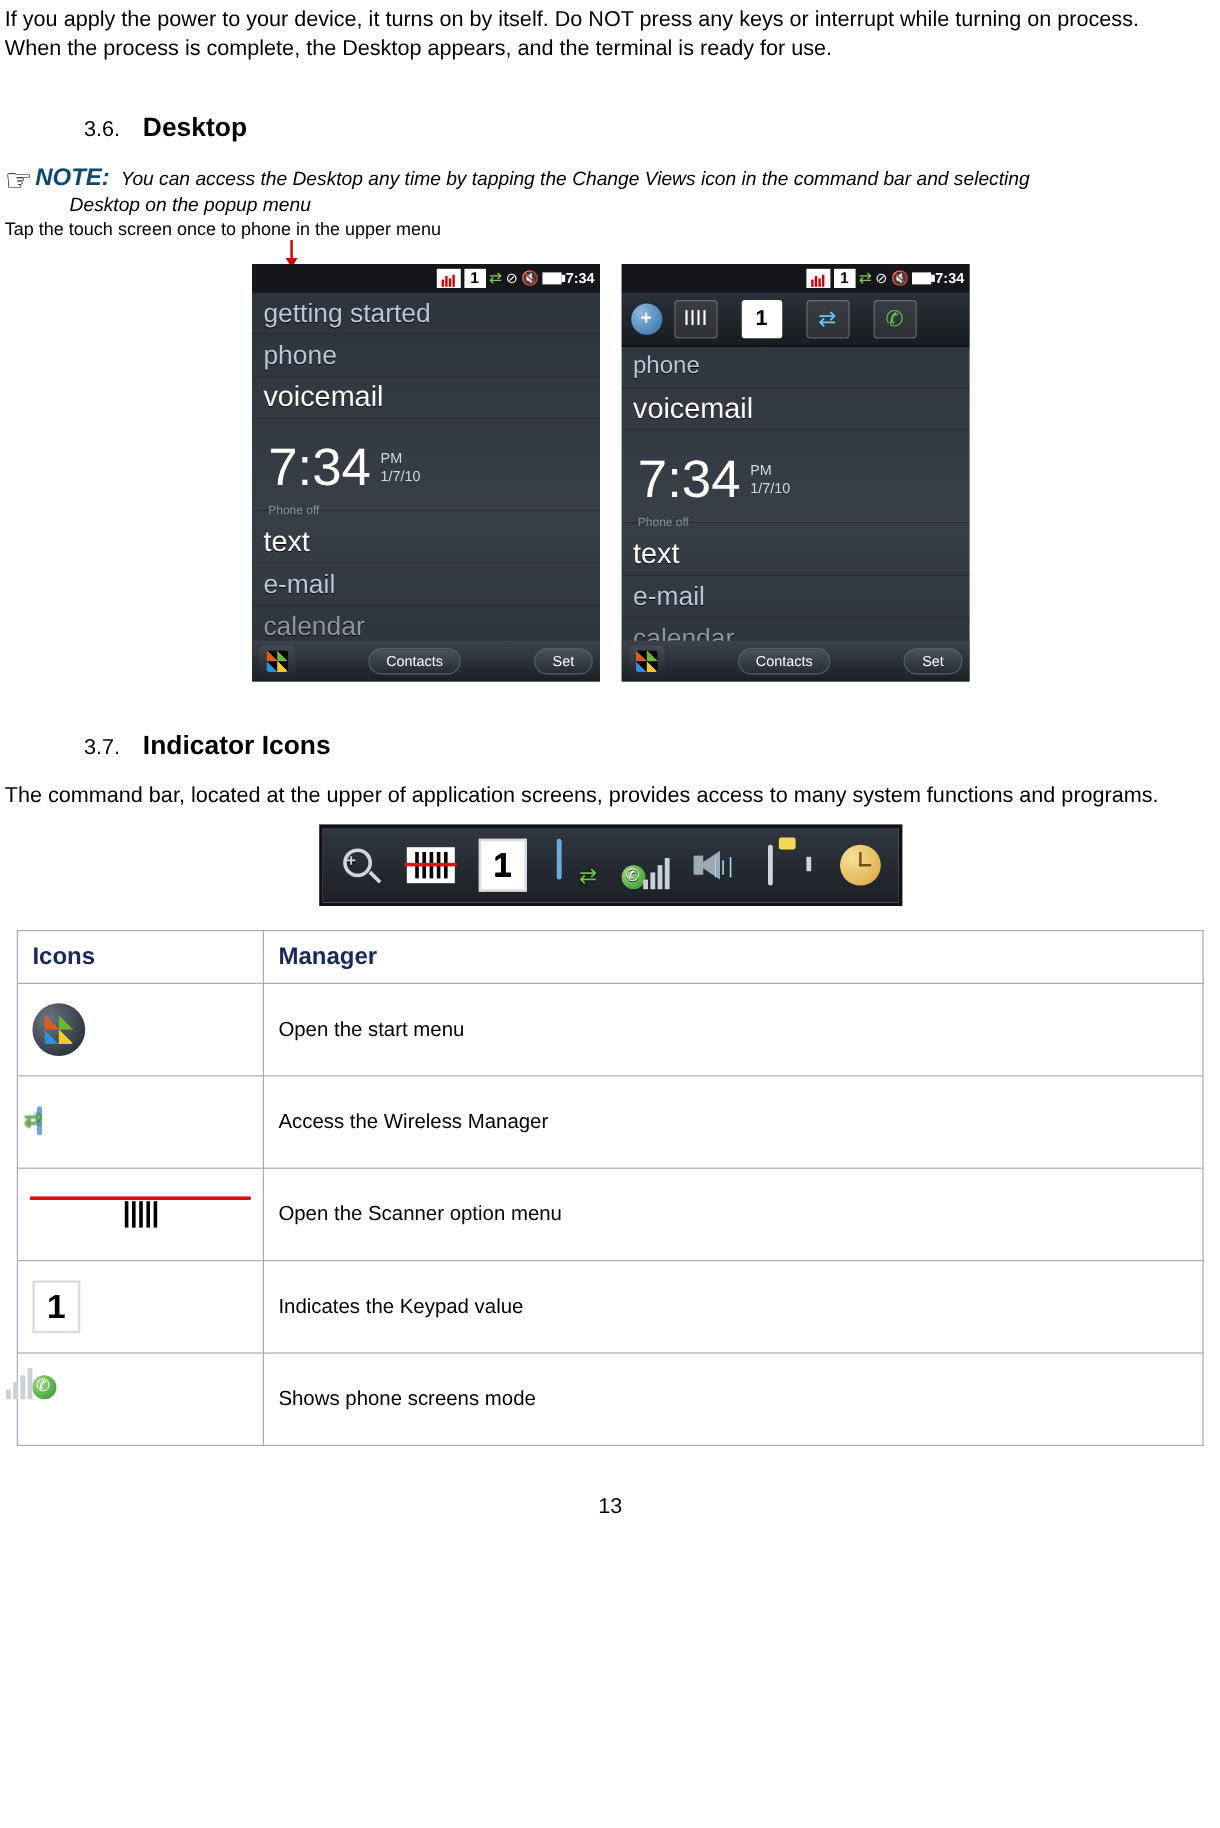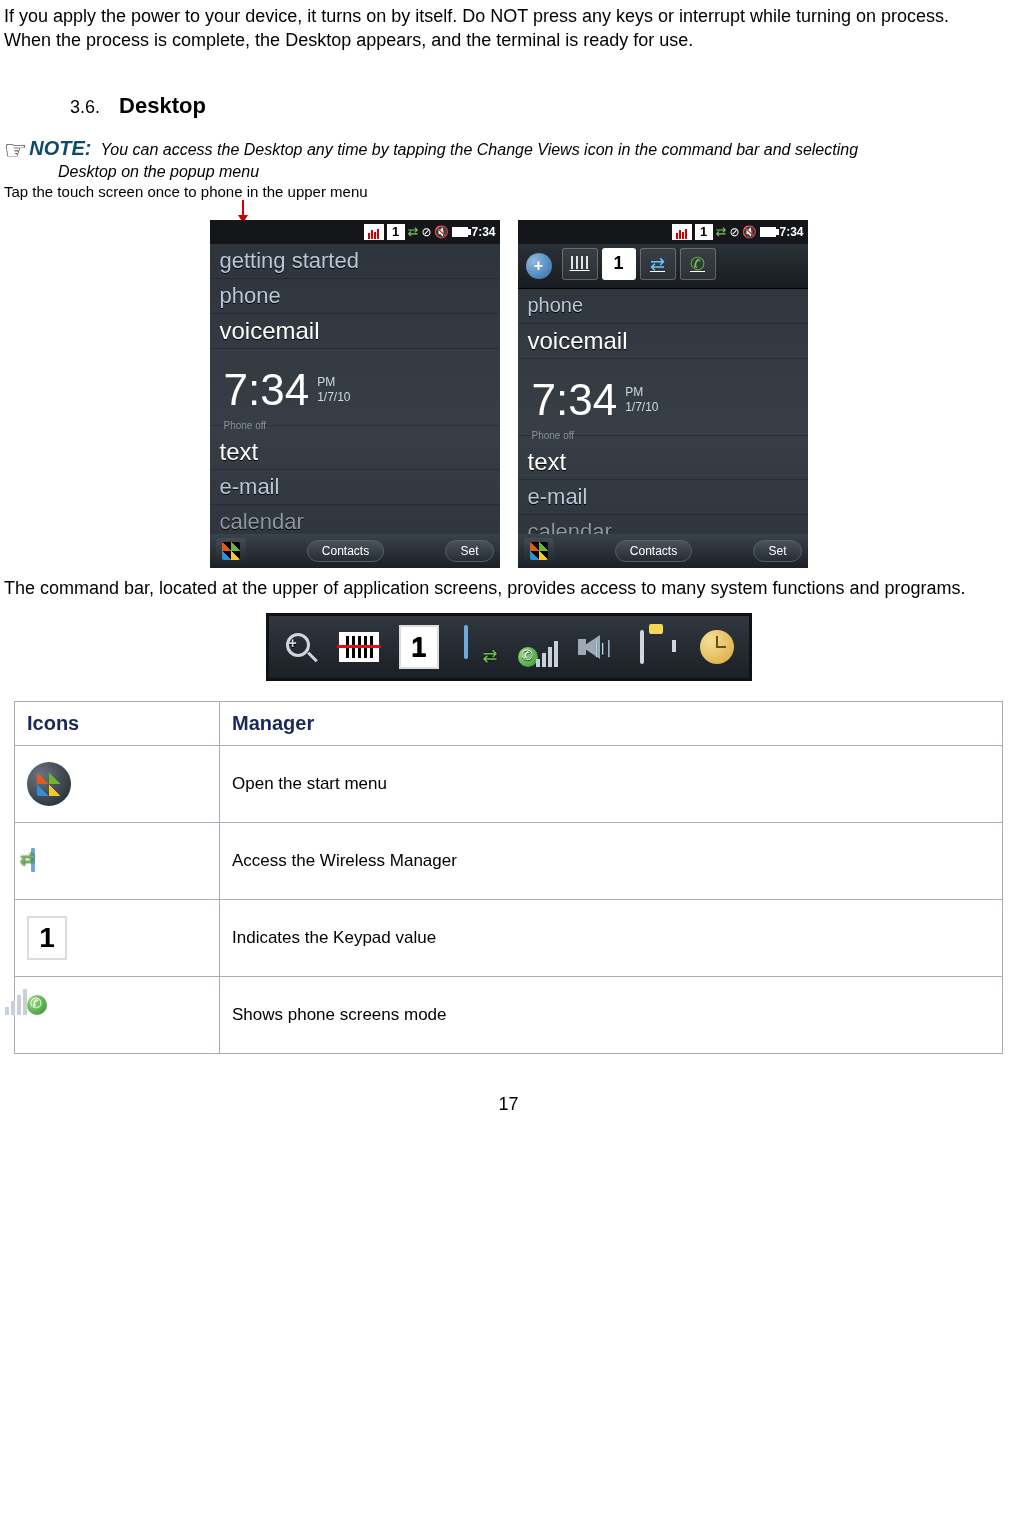--- a/index.html
+++ b/index.html
@@ -90,21 +90,21 @@
   }
   .zoom-row {
     height:44px; background:linear-gradient(#2a3138,#181c20);
     display:flex; align-items:center; gap:10px; padding:0 8px;
     border-bottom:1px solid #000;
   }
   .zoom-plus {
     width:26px; height:26px; border-radius:50%; background:radial-gradient(circle at 30% 30%, #8fb9e0, #2f6ea7);
     color:#fff; font-weight:bold; display:flex; align-items:center; justify-content:center; font-size:16px;
   }
-  .zoom-strip { flex:1; height:36px; display:flex; gap:4px; align-items:flex-start;text-decoration:underline; }
+  .zoom-strip { flex:1; height:36px; display:flex; gap:20px; align-items:center; }
   .zoom-strip .zbox { height:30px; border-radius:3px; background:rgba(255,255,255,0.08); border:1px solid rgba(255,255,255,0.25); display:flex; align-items:center; justify-content:center;}
   .zbox.num { width:32px; background:#fff; color:#000; font-weight:bold; font-size:18px;}
   .zbox.small { width:34px; }
   .zbox.wless { color:#66c4ff; }
   .zbox.phone-ico { color:#6cc24a; }
 
   .indicator-bar {
     display:block; margin: 14px auto 6px auto;
     width: 480px; height: 62px;
     background: linear-gradient(#30373f 0%, #1b2025 100%);
@@ -313,20 +313,24 @@
         <span class="winbtn">
             <span class="winflag"></span>
           </span>
         <span class="pillbtn">Contacts</span>
         <span class="pillbtn">Set</span>
       </div>
     </div>
 
   </div>
 
+  <div class="sec-head">
+    <span class="num">3.7.</span>
+    <span class="title">Indicator Icons</span>
+  </div>
 
   <div style="margin-top:10px;">The command bar, located at the upper of application screens, provides access to many system functions and programs.</div>
 
   <div class="indicator-bar">
     <div class="ib-row">
       <span class="ib-item">
         <span class="big-mag">
             <span class="circ"></span>
             <span class="plus">+</span>
             <span class="hand"></span>
@@ -389,20 +393,32 @@
               <span class="winflag"></span>
             </span>
       </td>
       <td class="mean">Open the start menu</td>
     </tr>
     <tr>
       <td class="icon-cell">
         <span class="big-wless"><span class="dev"></span><span class="arr">⇄</span></span>
       </td>
       <td class="mean">Access the Wireless Manager</td>
+    </tr>
+    <tr>
+      <td class="icon-cell">
+        <span class="big-barcode"><span class="bars">
+                <span></span>
+                <span></span>
+                <span></span>
+                <span></span>
+                <span></span>
+              </span><span class="red"></span></span>
+      </td>
+      <td class="mean">Open the Scanner option menu</td>
     </tr>
     <tr>
       <td class="icon-cell">
         <span class="big-one">1</span>
       </td>
       <td class="mean">Indicates the Keypad value</td>
     </tr>
     <tr>
       <td class="icon-cell">
         <span class="big-signal"><span class="ph"></span><span class="bars">
@@ -412,13 +428,13 @@
                 <span style="height:26px"></span>
               </span></span>
       </td>
       <td class="mean">Shows phone screens mode</td>
     </tr>
   </tbody>
     </table>
 
 </div>
 
-<div class="page-num">17</div>
+<div class="page-num">13</div>
 
 </body></html>

